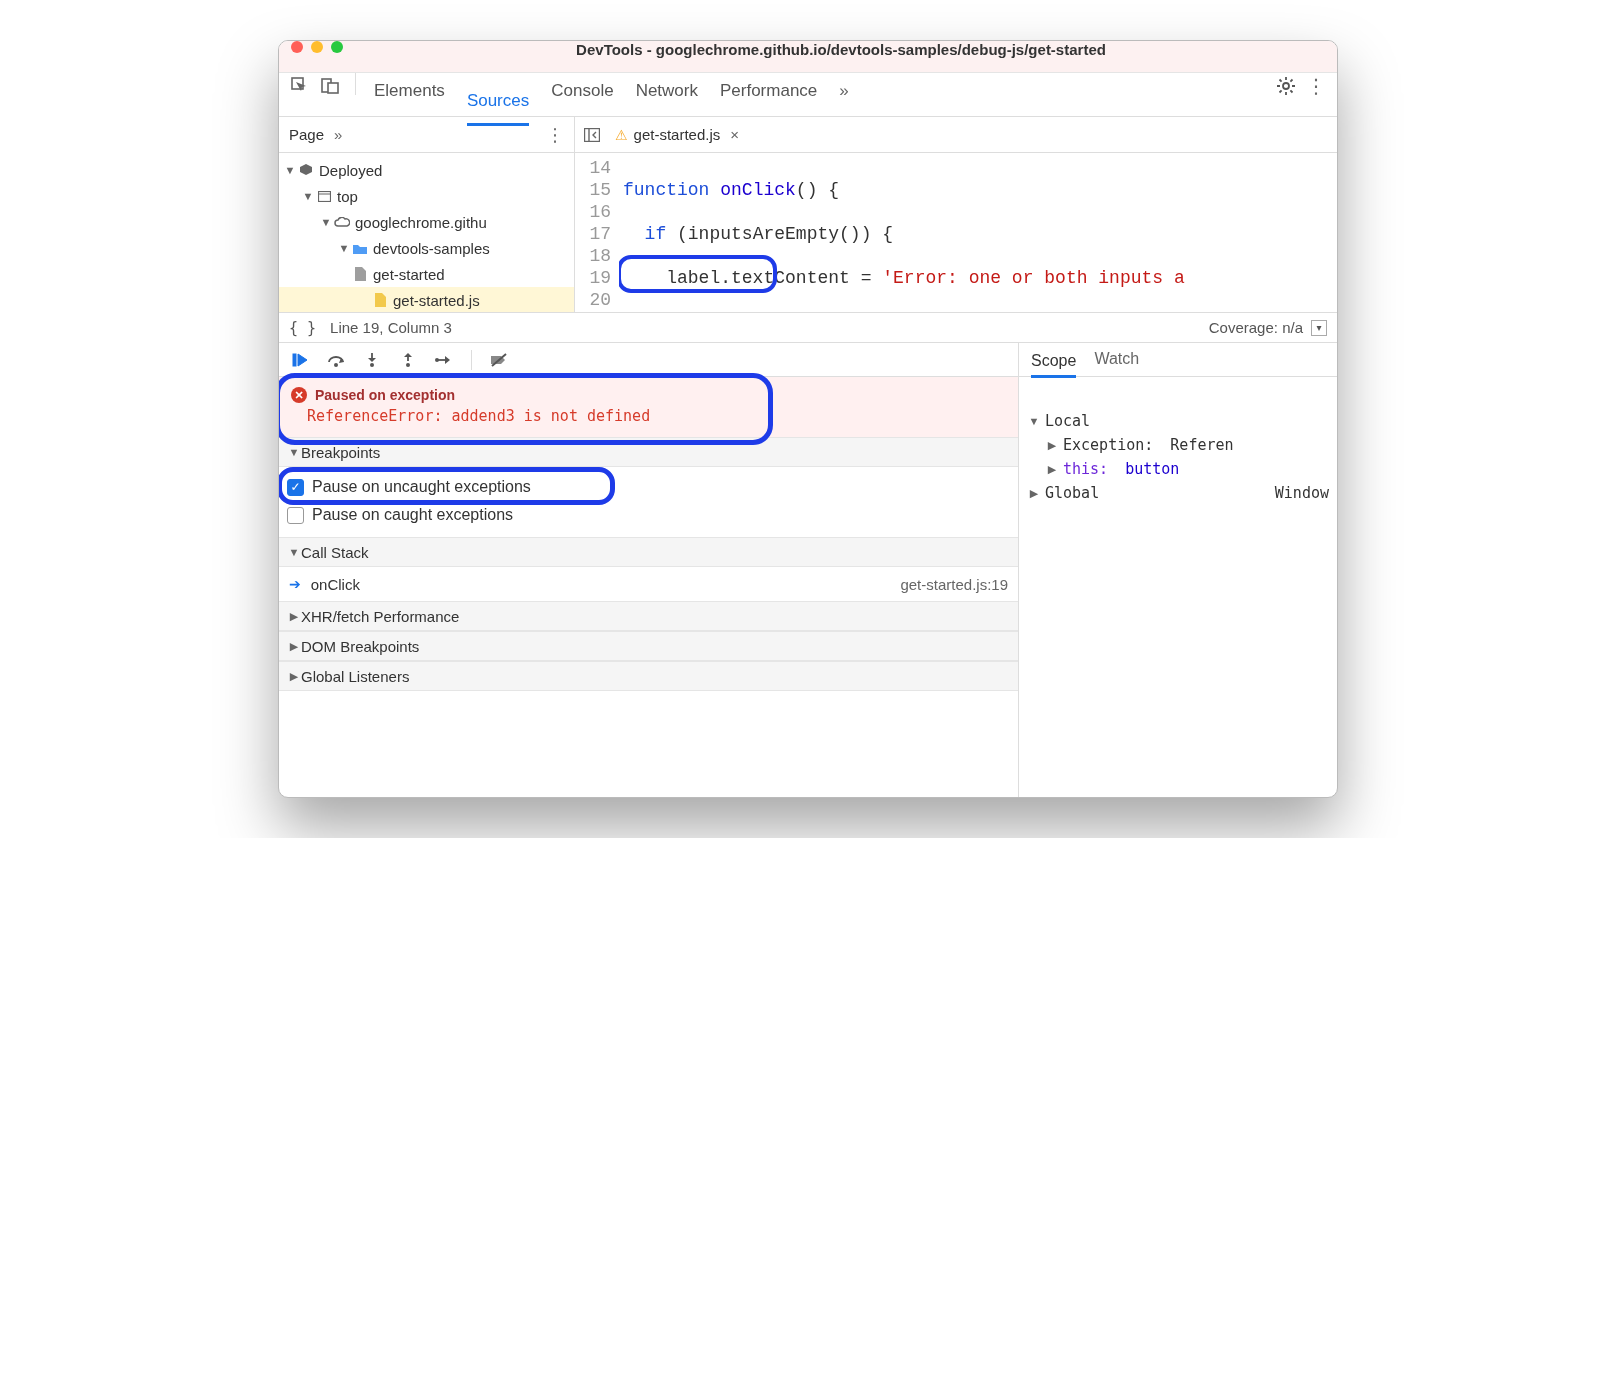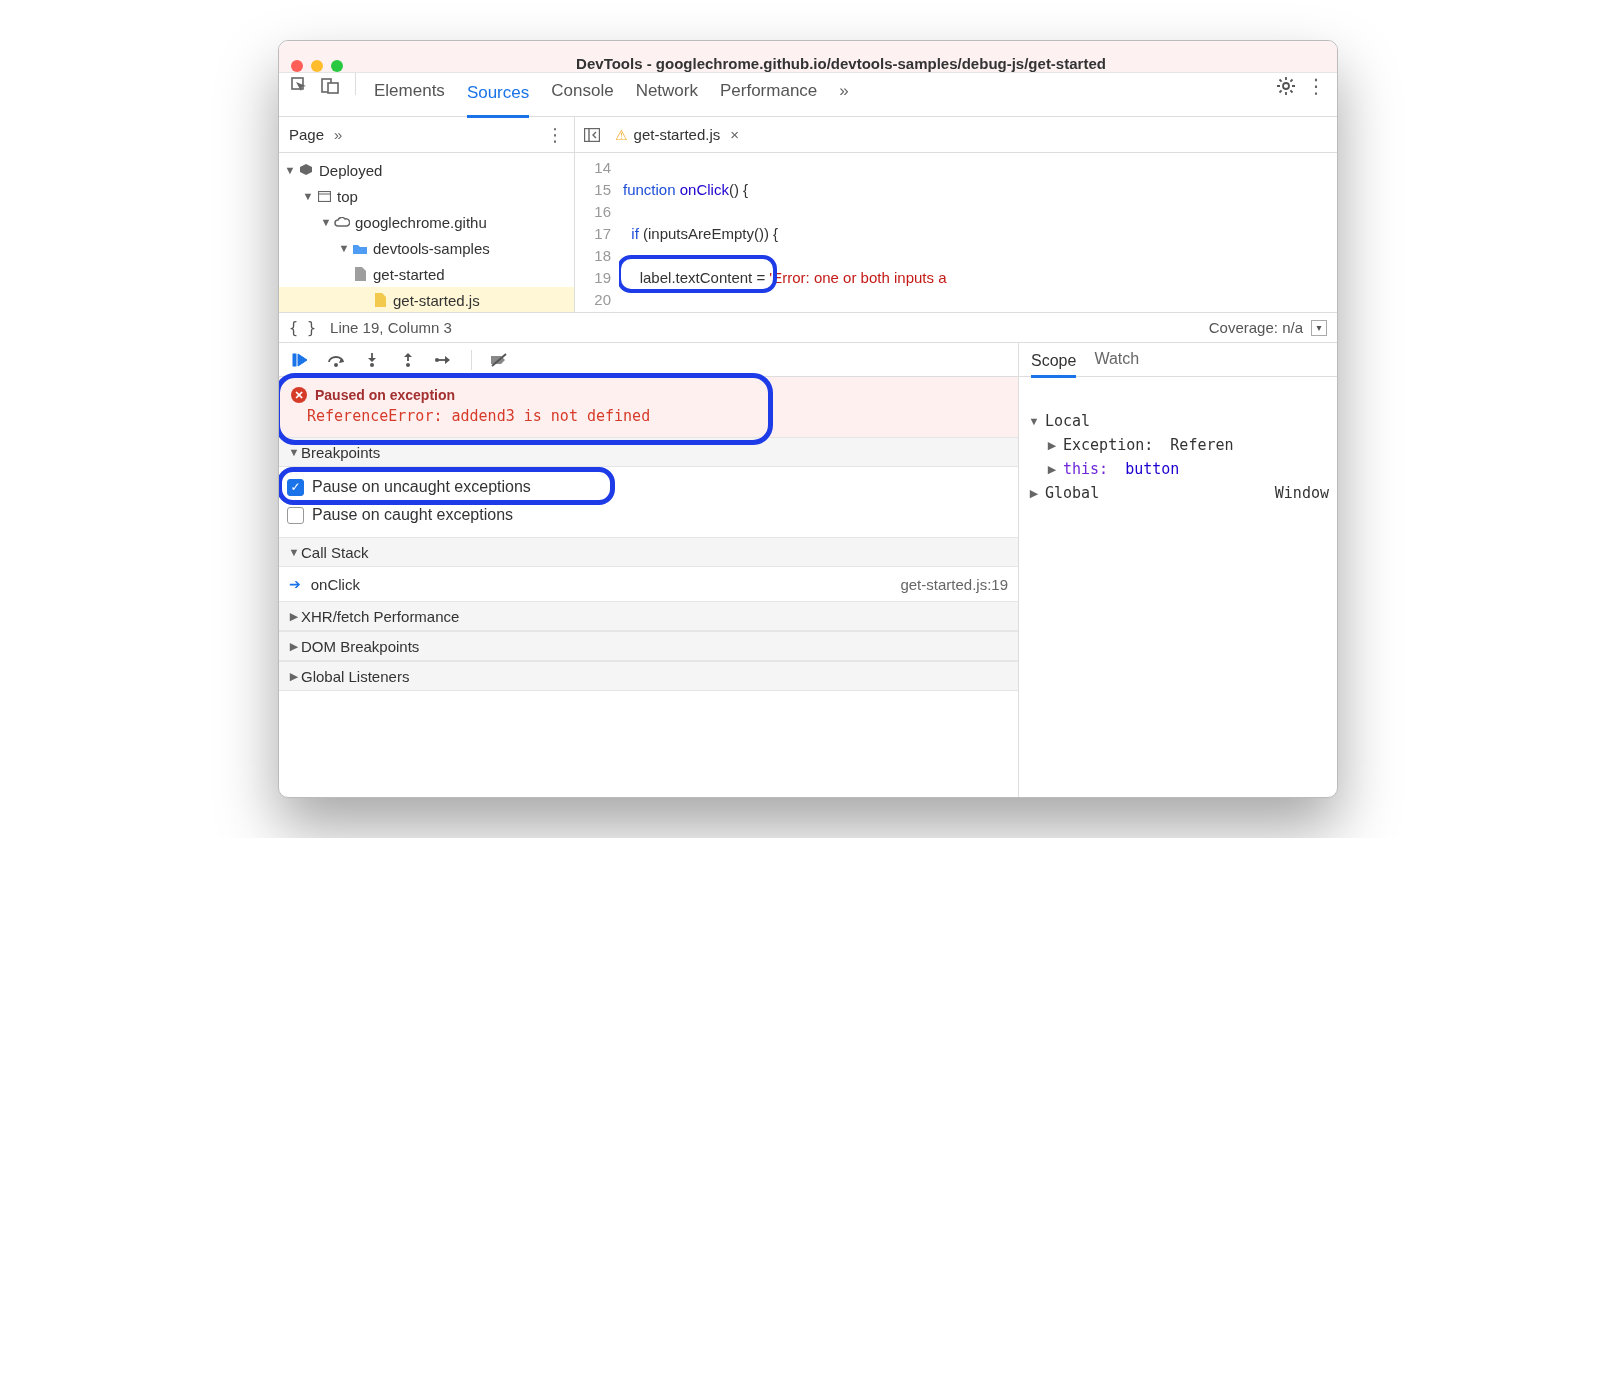--- a/index.html
+++ b/index.html
@@ -17,21 +17,21 @@
     border: 1px solid #bbb;
     border-radius: 10px;
     box-shadow: 0 30px 60px rgba(0,0,0,0.35);
     background: #fff;
     overflow: hidden;
   }
   .titlebar {
     height: 32px;
     background: #fdf1f1;
     display: flex;
-    align-items: flex-end;
+    align-items: flex-start;
     padding: 0 12px;
     border-bottom: 1px solid #e5e5e5;
   }
   .traffic { display: flex; gap: 8px; margin-right: 14px; }
   .dot { width: 12px; height: 12px; border-radius: 50%; }
   .dot.red { background: #ff5f57; }
   .dot.yellow { background: #ffbd2e; }
   .dot.green { background: #28c940; }
   .titlebar .title { flex: 1; text-align: center; font-weight: 600; font-size: 15px; color: #333; }
   .toolbar {
@@ -40,39 +40,39 @@
     border-bottom: 1px solid #ddd;
     padding: 0 8px;
     gap: 4px;
     font-size: 17px;
     color: #555;
   }
   .toolbar .tb-icon { width: 26px; height: 26px; display:flex;align-items:center;justify-content:center; color:#666; }
   .toolbar .divider { width: 1px; height: 22px; background: #ddd; margin: 0 8px; }
   .tabs { display: flex; gap: 22px; margin-left: 6px; }
   .tab { padding: 8px 0 9px; color: #555; cursor: default;}
-  .tab.active { color: #1a73e8; border-bottom: 3px solid #1a73e8; position: relative; top: 2px; padding-bottom: 18px;}
+  .tab.active { color: #1a73e8; border-bottom: 3px solid #1a73e8; position: relative; top: 10px; padding-bottom: 18px;}
   .spacer { flex: 1; }
   .main { display: flex; height: 196px; border-bottom: 1px solid #ddd; }
   .sidebar { width: 296px; border-right: 1px solid #ddd; display: flex; flex-direction: column; overflow: hidden;}
   .sidebar-head { height: 36px; display: flex; align-items:center; padding: 0 10px; border-bottom: 1px solid #ddd; font-size:15px;}
   .sidebar-head .more { margin-left: auto; color:#666; font-size:18px;}
   .sidebar-head .page-lbl { font-weight:400; margin-right:10px;}
   .tree { flex:1; overflow:hidden; font-size: 15px; padding: 4px 0 0 0;}
   .tree-row { display:flex; align-items:center; height: 26px; white-space: nowrap; }
   .tri { width: 14px; text-align:center; color:#666; font-size:11px; margin-right: 0px;}
   .ico { width: 18px; display:flex; align-items:center; justify-content:center; margin-right: 4px;}
   .tree-row.sel { background: #fff7d6; }
   .editor { flex: 1; display: flex; flex-direction: column; overflow:hidden;}
   .editor-head { height: 36px; display:flex; align-items:center; padding: 0 6px; border-bottom: 1px solid #ddd; gap:4px;}
   .ed-btn { width:22px; height:22px; display:flex; align-items:center; justify-content:center; color:#555;}
   .filetab { display:flex; align-items:center; gap:6px; padding: 0 8px; font-size:15px;}
   .filetab .warn { color:#f5a623; font-size:14px;}
   .filetab .close { color:#666; margin-left: 4px;}
-  .code { flex:1; display:flex; font-family: Liberation Sans, sans-serif; font-size:15px; overflow:hidden; position:relative;}
+  .code { flex:1; display:flex; font-family: Liberation Mono, monospace; font-size:18px; overflow:hidden; position:relative;}
   .gutter { width: 44px; text-align:right; color:#999; padding: 4px 8px 0 0; line-height: 22px;}
   .lines { flex:1; padding: 4px 0 0 4px; line-height:22px; white-space: pre; overflow:hidden; position:relative;}
   .lines .row { position:relative; }
   .tok-kw { color:#1d4ed8; }
   .tok-str { color:#c41a16; }
   .tok-blue { color:#1c00cf; }
   .cursor-ring { position:absolute; border:4px solid #1e3be8; border-radius:14px; pointer-events:none;}
   .statusbar { height: 30px; border-bottom: 1px solid #ddd; display:flex; align-items:center; padding: 0 10px; font-size:15px; color:#555; gap:14px;}
   .statusbar .cov { margin-left: auto; display:flex; align-items:center; gap:8px;}
   .statusbar .sel-box { width:16px; height:16px; border:1px solid #aaa; display:flex; align-items:center; justify-content:center; font-size:10px; color:#555;}

